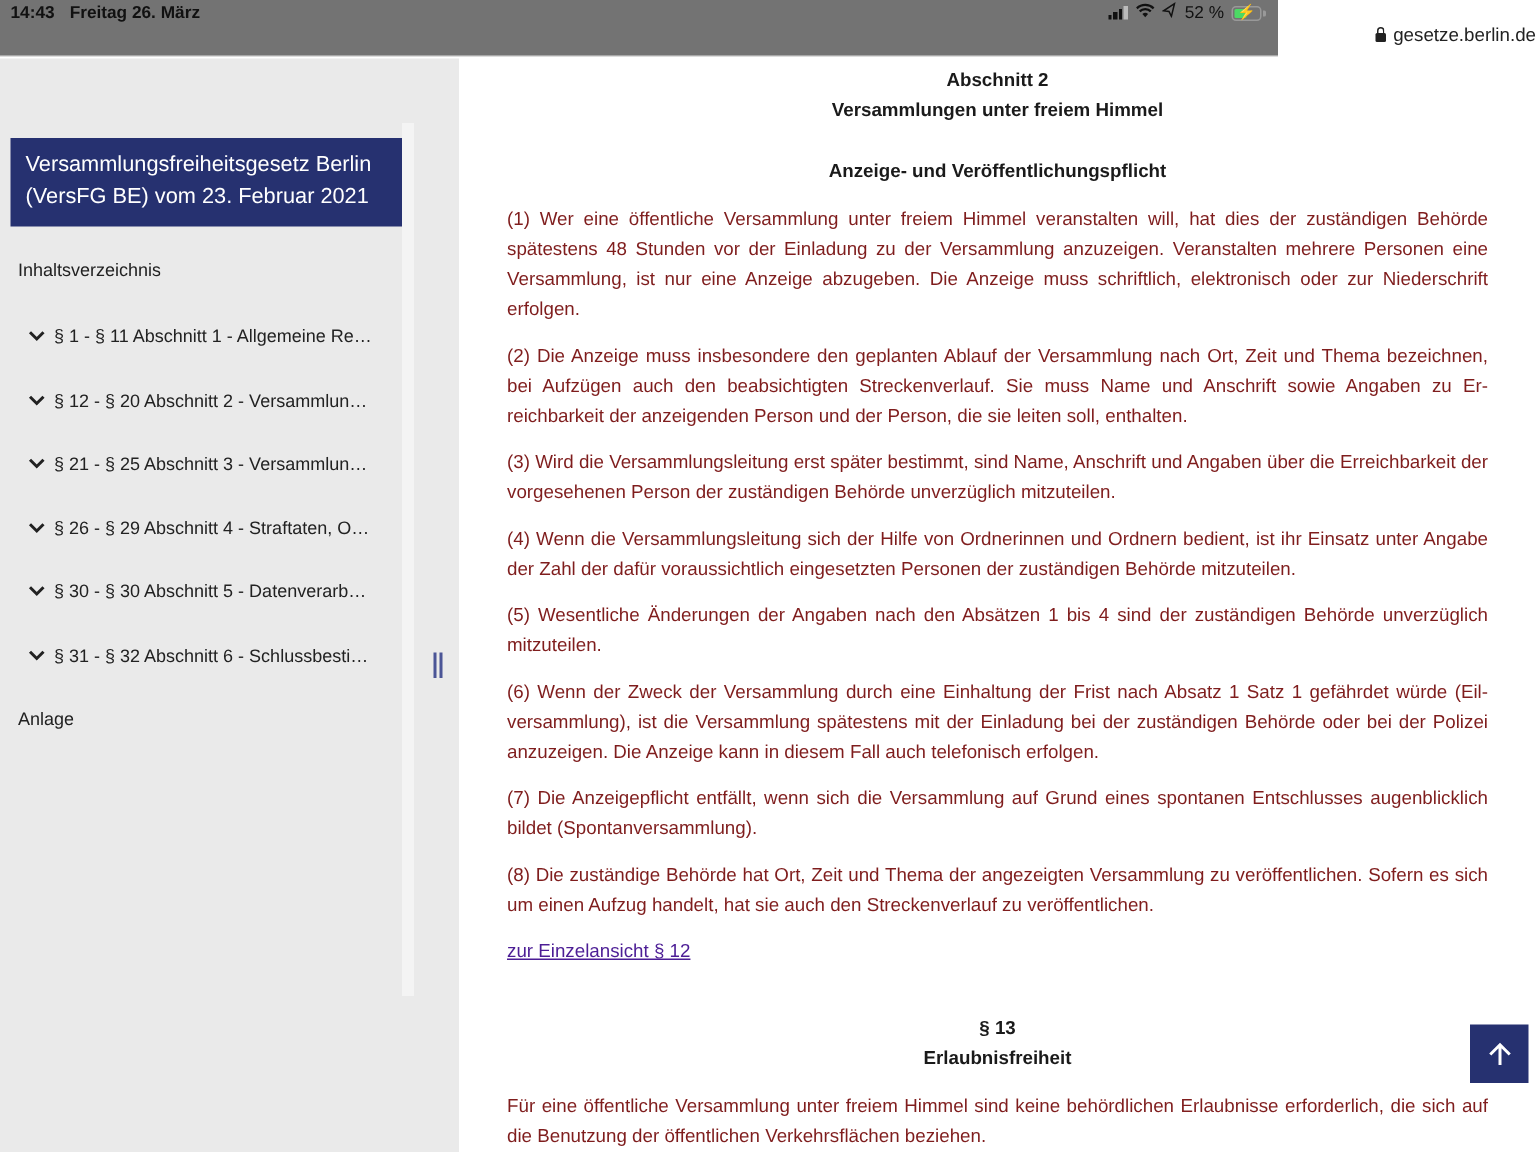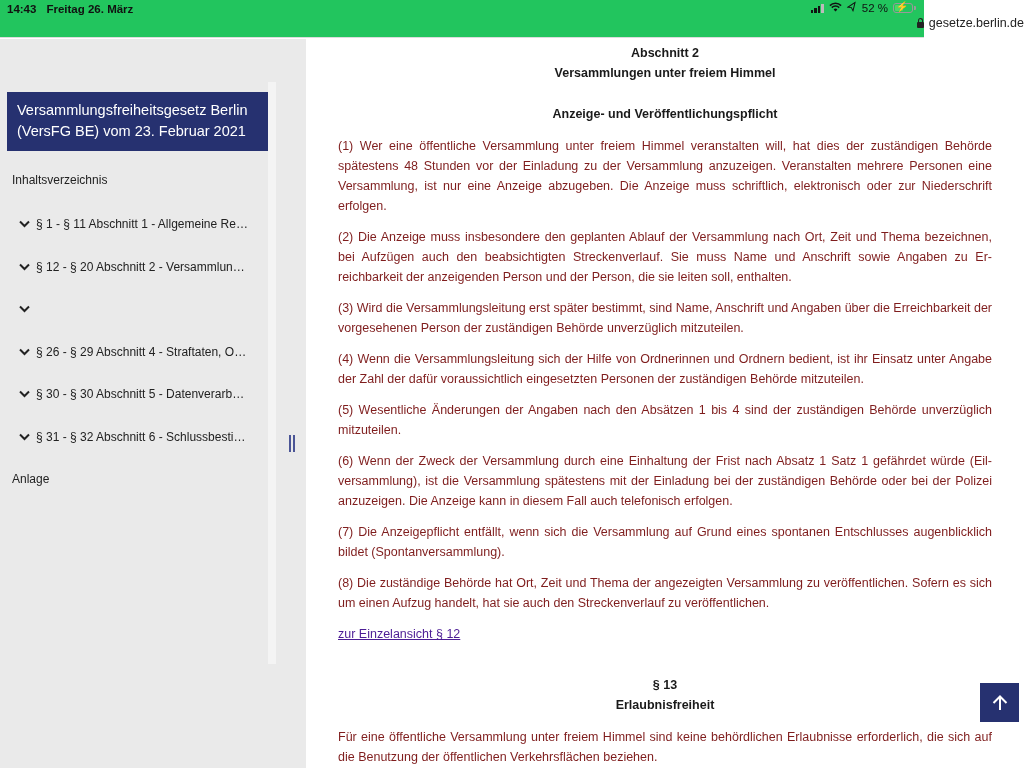--- a/index.html
+++ b/index.html
@@ -4,22 +4,22 @@
   <style>
     * { box-sizing: border-box; margin: 0; padding: 0; }
     html, body {
       width: 1024px; height: 768px; overflow: hidden;
       background: #ffffff;
       font-family: "Liberation Sans", sans-serif;
       color: #1a1a1a;
     }
     
     .topbar {
-      position: absolute; left: 0; top: 0; width: 924px; height: 38px;
-      background: #22c55e;
+      position: absolute; left: 0; top: 0; width: 852px; height: 38px;
+      background: #737373;
       border-bottom: 1px solid #dcdcdc;
     }
     .status-left {
       position: absolute; left: 7px; top: 3px;
       font-size: 11.5px; color: #111; font-weight: 600;
       display: flex; gap: 10px;
     }
     .status-left span { font-weight: 600; }
     .status-right {
       position: absolute; right: 8px; top: 2px;
@@ -176,20 +176,21 @@
         </svg>
       </span>
     <span class="label">§ 12 - § 20 Abschnitt 2 - Versammlung…</span>
   </div>
   <div class="toc-item" style="top:259px">
     <span class="chev">
         <svg viewBox="0 0 11 8">
           <path d="M1 1.5 L5.5 6 L10 1.5" stroke="#222" stroke-width="2" fill="none"></path>
         </svg>
       </span>
+    <span class="label">§ 21 - § 25 Abschnitt 3 - Versammlung…</span>
   </div>
   <div class="toc-item" style="top:302px">
     <span class="chev">
         <svg viewBox="0 0 11 8">
           <path d="M1 1.5 L5.5 6 L10 1.5" stroke="#222" stroke-width="2" fill="none"></path>
         </svg>
       </span>
     <span class="label">§ 26 - § 29 Abschnitt 4 - Straftaten, Or…</span>
   </div>
   <div class="toc-item" style="top:344px">

